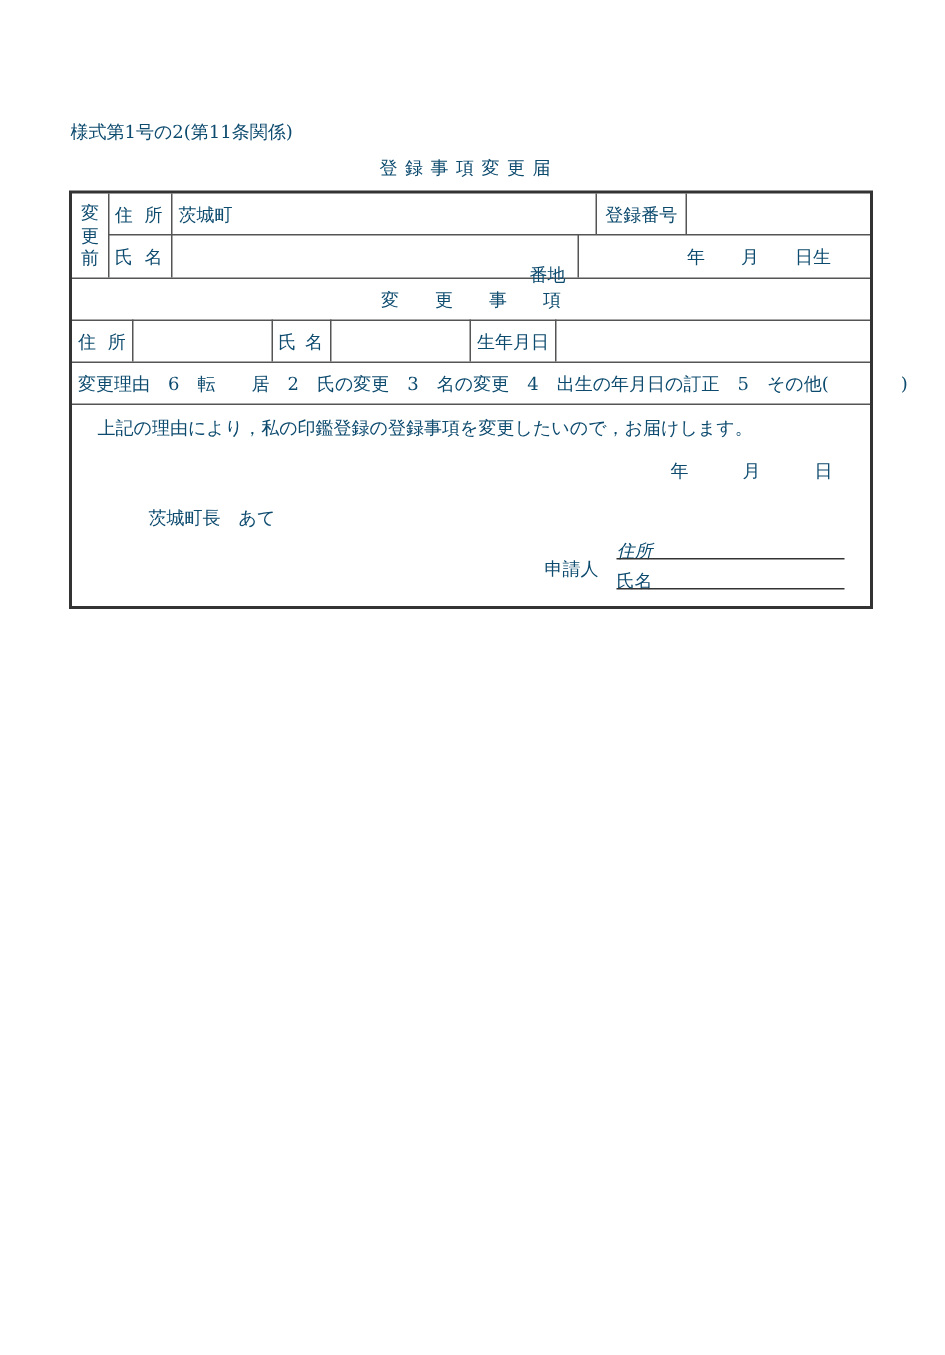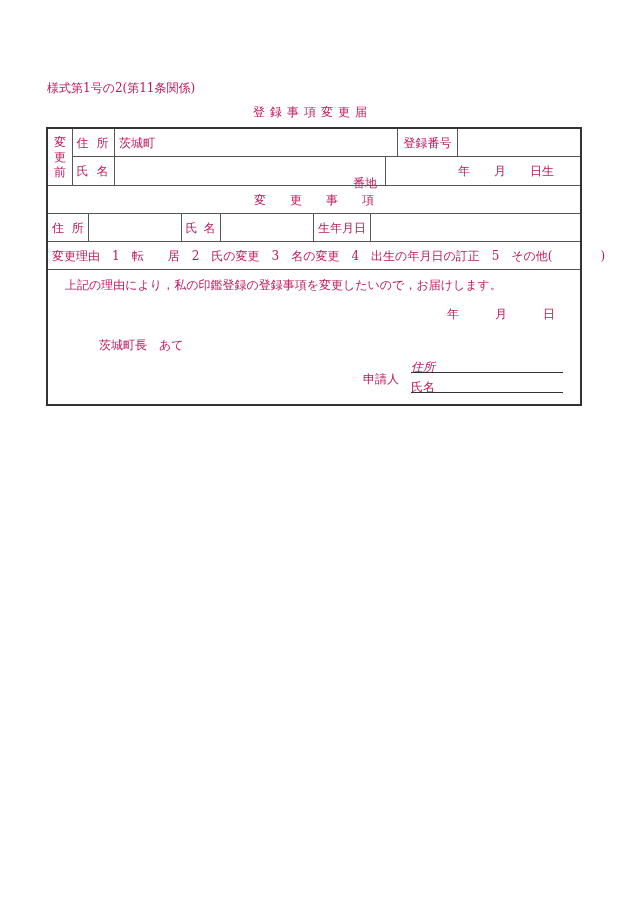--- a/index.html
+++ b/index.html
@@ -1,21 +1,21 @@
 <!DOCTYPE html>
 <html><head>
 <meta charset="utf-8">
 <style>
   html, body { margin:0; padding:0; }
   body {
     width:630px; height:903px; background:#ffffff; position:relative; overflow:hidden;
     font-family: "DejaVu Serif", "Liberation Serif", serif; color:#222;
   }
   .abs { position:absolute; }
-  .txt { font-size:12px; line-height:14px; white-space:nowrap; color:#be185d; }
+  .txt { font-size:12px; line-height:14px; white-space:nowrap; color:#0c4a6e; }
   .form-code { left:47px; top:81px; }
   .form-title { left:253px; top:105px; letter-spacing:5px; }
   .frame { left:46px; top:127px; width:532px; height:275px; border:2px solid #333; }
   .hl { position:absolute; height:1px; background:#555; }
   .vl { position:absolute; width:1px; background:#555; }
   .cell { position:absolute; display:flex; align-items:center; }
   .center { justify-content:center; }
   .vert { flex-direction:column; justify-content:center; line-height:15px; }
   .uline { position:absolute; height:1px; background:#333; }
 </style>
@@ -63,21 +63,21 @@
 
   <div class="cell txt" style="left:410px; top:28px; width:122px; height:28px;">年　　月　　日生</div>
 
   <div class="cell txt" style="left:4px; top:85px; width:36px; height:27px; letter-spacing:2px;">住 所</div>
   <div class="cell txt" style="left:41px; top:85px; width:92px; height:27px;"></div>
   <div class="cell center txt" style="left:134px; top:85px; width:38px; height:27px; letter-spacing:1px;">氏 名</div>
   <div class="cell txt" style="left:173px; top:85px; width:92px; height:27px;"></div>
   <div class="cell center txt" style="left:266px; top:85px; width:56px; height:27px;">生年月日</div>
   <div class="cell txt" style="left:323px; top:85px; width:209px; height:27px;"></div>
 
-  <div class="cell txt" style="left:4px; top:113px; width:526px; height:27px;">変更理由　1　転　　居　2　氏の変更　3　名の変更　4　出生の年月日の訂正　5　その他(　　　　)</div>
+  <div class="cell txt" style="left:4px; top:113px; width:526px; height:27px;">変更理由　6　転　　居　2　氏の変更　3　名の変更　4　出生の年月日の訂正　5　その他(　　　　)</div>
 
   <div class="abs txt" style="left:17px; top:149px;">上記の理由により，私の印鑑登録の登録事項を変更したいので，お届けします。</div>
   <div class="abs txt" style="left:399px; top:178px;">年　　　月　　　日</div>
   <div class="abs txt" style="left:51px; top:209px;">茨城町長　あて</div>
 
   <div class="abs txt" style="left:315px; top:243px;text-align:right;">申請人</div>
   <div class="abs txt" style="left:363px; top:231px;font-style:italic;">住所</div>
   <div class="uline" style="left:363px; width:152px; top:243px;"></div>
   <div class="abs txt" style="left:363px; top:251px;">氏名</div>
   <div class="uline" style="left:363px; width:152px; top:263px;"></div>

